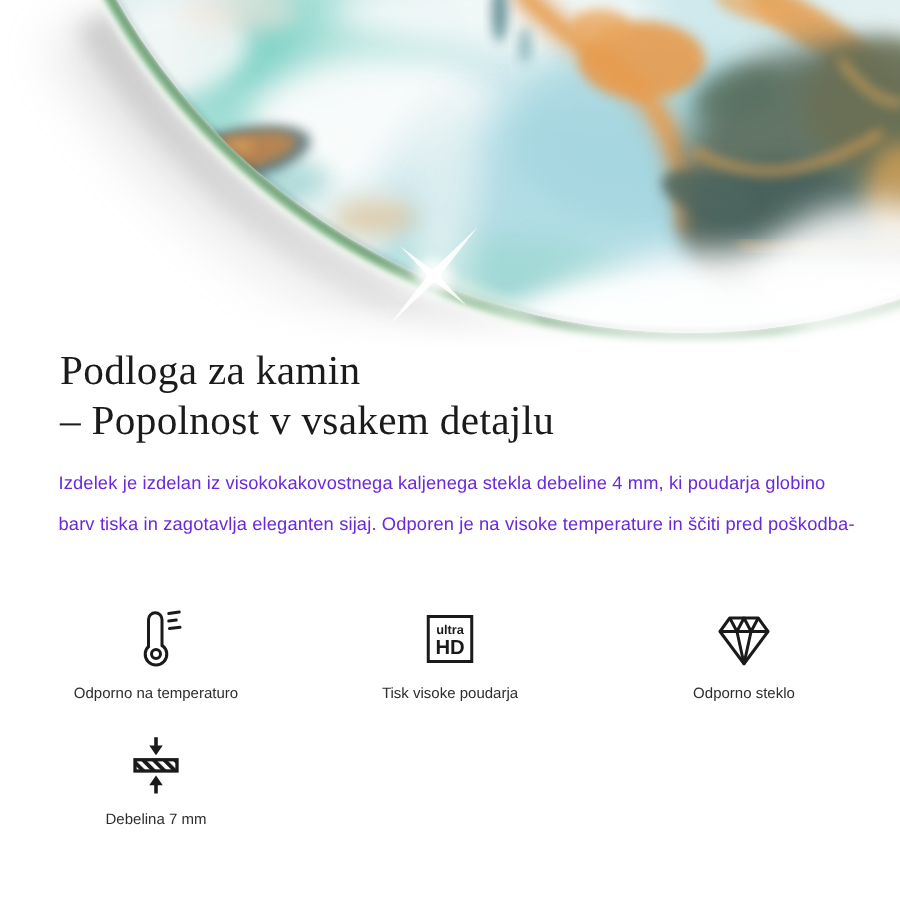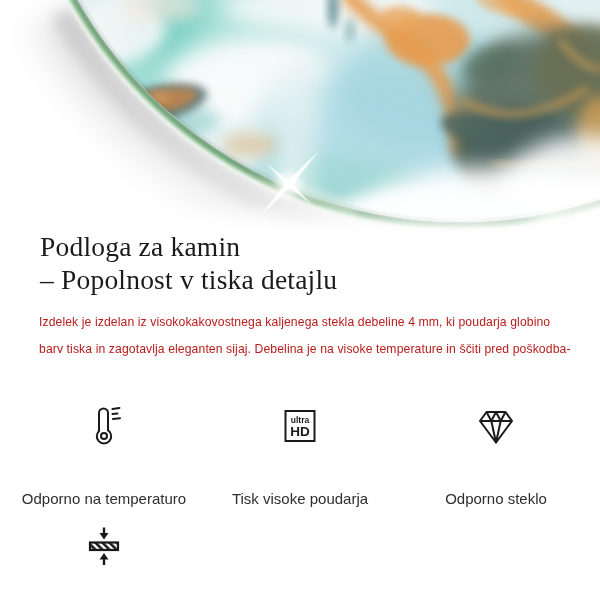--- a/index.html
+++ b/index.html
@@ -8,31 +8,31 @@
     font-family:"Liberation Sans", sans-serif; overflow:hidden;
   }
   .hero { position:absolute; top:0; left:0; width:600px; height:232px; }
   .heading {
     position:absolute; left:40px; top:230px;
     font-family:"Liberation Serif", serif; font-weight:500;
     font-size:27.5px; line-height:33px; color:#1b1b1b; letter-spacing:0.2px;
   }
   .desc {
     position:absolute; left:39px; top:309px;
-    font-size:12.2px; line-height:26.8px; color:#b91c1c; letter-spacing:0.1px;
+    font-size:12.2px; line-height:26.8px; color:#6d28d9; letter-spacing:0.1px;
   }
   .desc-line { white-space:nowrap; }
   .features {
     position:absolute; left:6px; top:404px; width:588px;
     display:grid; grid-template-columns:repeat(3,196px); row-gap:19px;
   }
-  .feature { display:flex; flex-direction:column; align-items:center;gap:36px; }
+  .feature { display:flex; flex-direction:column; align-items:center; }
   .icon-box { height:44px; display:flex; align-items:center; justify-content:center; }
   .feature-label {
-    margin-top:8px; font-size:15px; line-height:13px; color:#2e2e2e; white-space:nowrap;
+    margin-top:8px; font-size:10px; line-height:13px; color:#2e2e2e; white-space:nowrap;
   }
   .fi { stroke:#1a1a1a; fill:none; stroke-width:2; }
   .fi-text { font-family:"Liberation Sans", sans-serif; fill:#1a1a1a; stroke:none; }
 </style>
 </head>
 <body>
 
 <div class="page">
 
   <div class="hero">
@@ -140,26 +140,26 @@
         <circle cx="289" cy="184" r="4.5" fill="#ffffff"></circle>
       </g>
 
       <rect x="0" y="203" width="600" height="29" fill="url(#bottomWhite)"></rect>
       <ellipse cx="597" cy="218" rx="70" ry="40" fill="#ffffff" opacity="0.75" filter="url(#f11)"></ellipse>
     </svg>
   </div>
 
   <div class="heading">
     <div>Podloga za kamin</div>
-    <div>– Popolnost v tiska detajlu</div>
+    <div>– Popolnost v vsakem detajlu</div>
   </div>
 
   <div class="desc">
     <div class="desc-line">Izdelek je izdelan iz visokokakovostnega kaljenega stekla debeline 4 mm, ki poudarja globino</div>
-    <div class="desc-line">barv tiska in zagotavlja eleganten sijaj. Debelina je na visoke temperature in ščiti pred poškodba-</div>
+    <div class="desc-line">barv tiska in zagotavlja eleganten sijaj. Odporen je na visoke temperature in ščiti pred poškodba-</div>
   </div>
 
   <div class="features">
 
     <div class="feature">
       <div class="icon-box">
         <svg width="44" height="44" viewBox="0 0 44 44">
           <path class="fi" d="M17 26.5 V9 A4.5 4.5 0 0 1 26 9 V26.5" stroke-linecap="round"></path>
           <path class="fi" d="M17.6 26.5 A7.2 7.2 0 1 0 26.4 26.5"></path>
           <circle class="fi" cx="22" cy="32" r="3" stroke-width="1.8"></circle>

